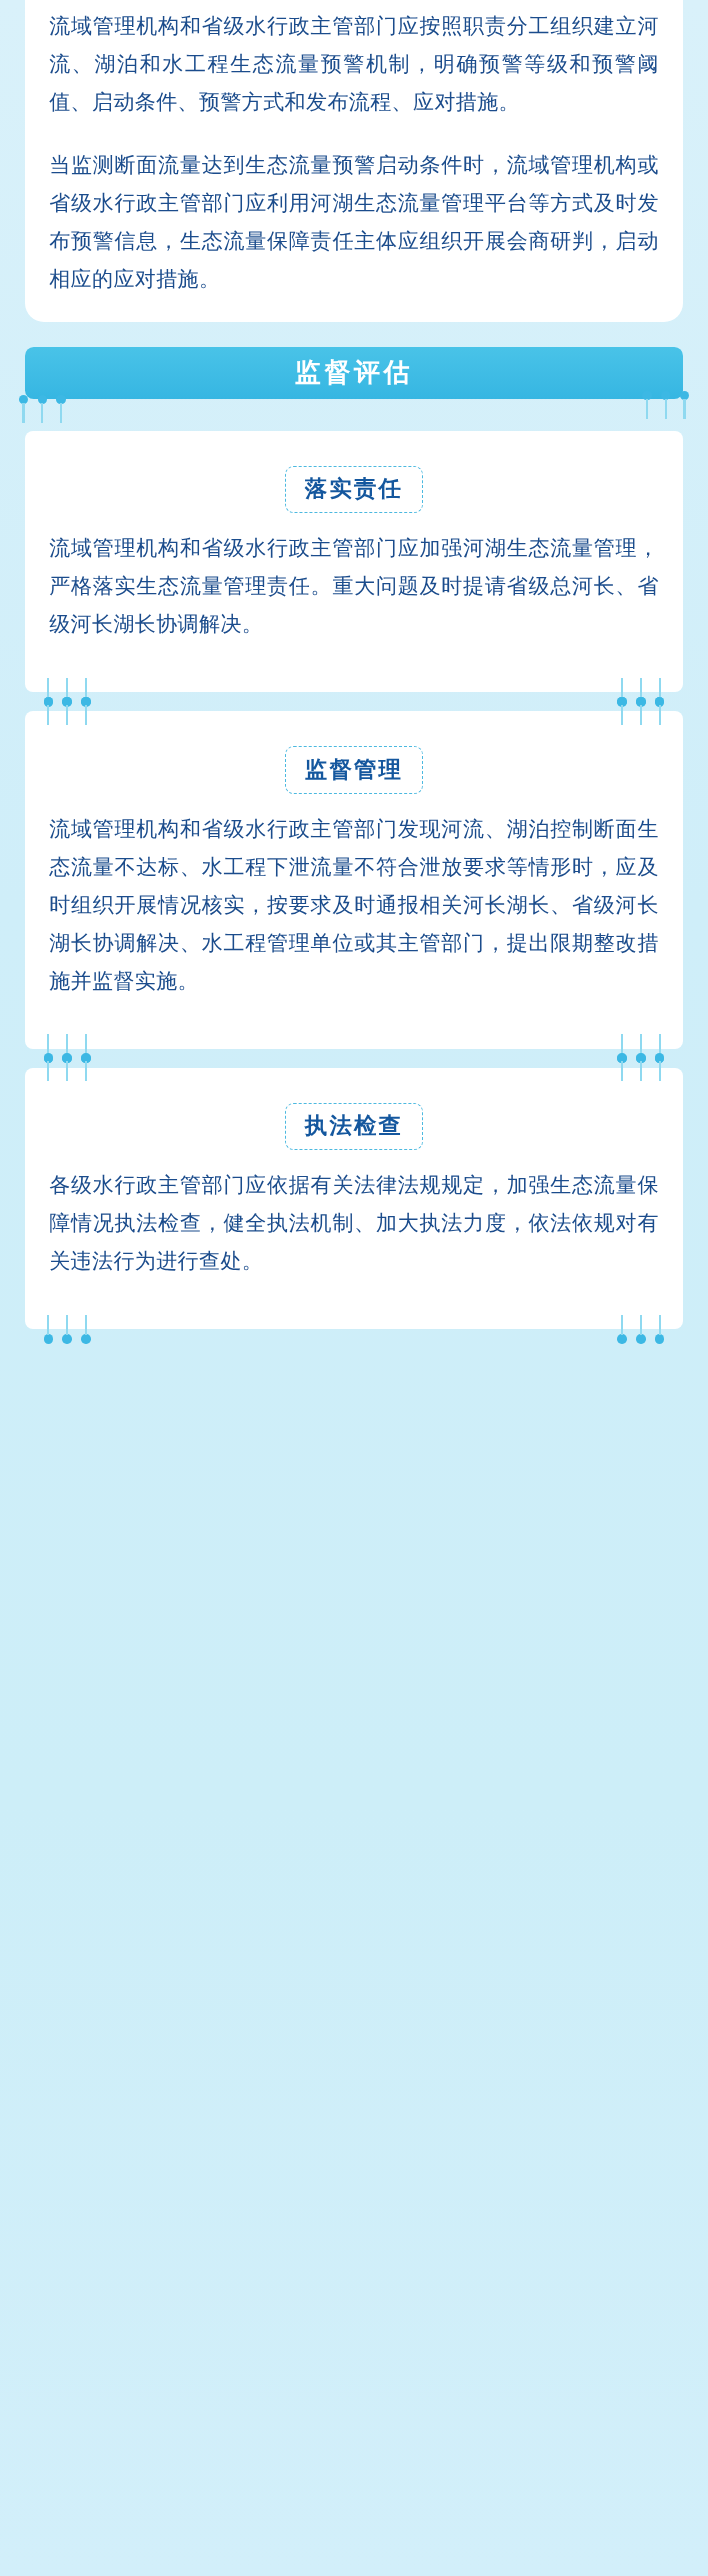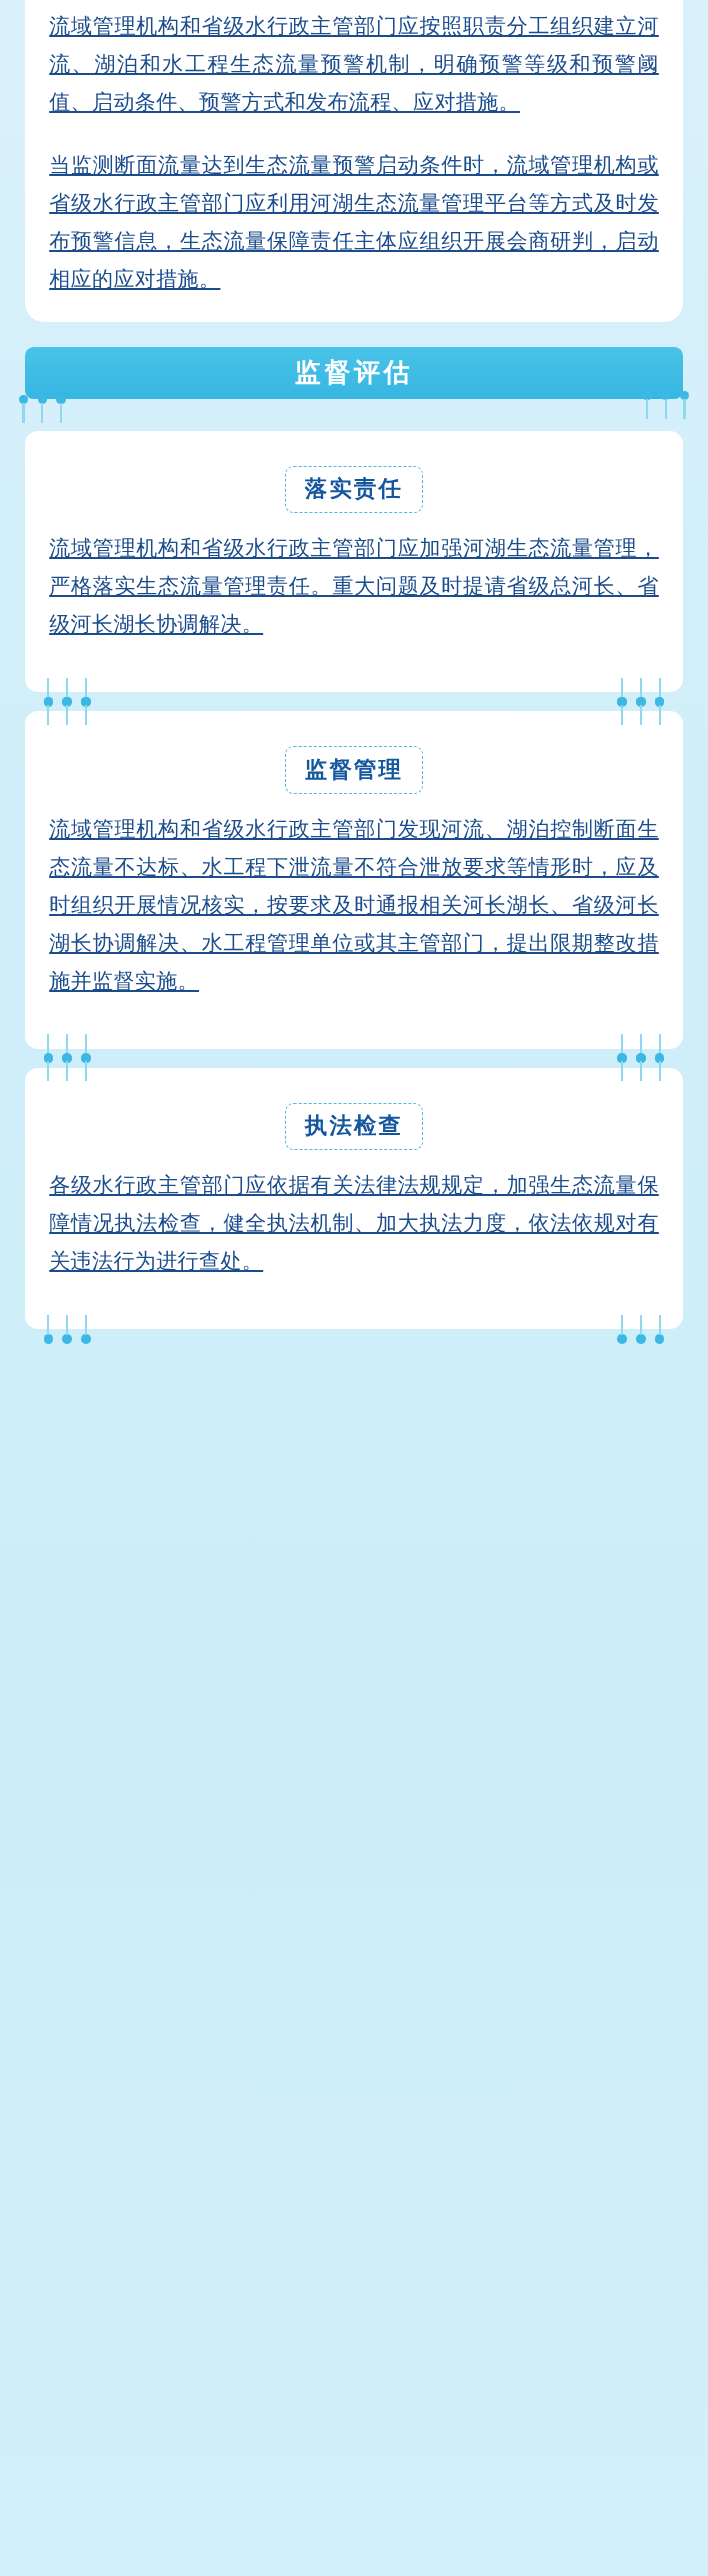--- a/index.html
+++ b/index.html
@@ -18,41 +18,40 @@
     background: linear-gradient(180deg, #d9f1fa 0%, #cfeef9 35%, #cdeef8 70%, #d2effa 100%);
     box-sizing: border-box;
     padding: 0 24.6px 29px 24.6px;
     overflow: hidden;
   }
 
   
   .card {
     position: relative;
     background: #ffffff;
-    border-radius: 13px;
+    border-radius: 8px;
     box-sizing: border-box;
     padding: 22px 24.6px 24.6px 24.6px;
     margin-bottom: 19px;
   }
   .card.first {
     border-radius: 0 0 19px 19px;
     padding-top: 7.2px;
     margin-top: 0;
   }
 
   
   .para {
     color: #1b4c8c;
     font-size: 21px;
     line-height: 38px;
     letter-spacing: 0.4px;
     text-align: justify;
     margin: 0 0 24.6px 0;
     font-family: "Liberation Sans", "DejaVu Sans", sans-serif;
-    text-decoration: underline;
   }
   .para:last-child {
     margin-bottom: 0;
   }
 
   
   .banner {
     position: relative;
     height: 52px;
     background: linear-gradient(180deg, #49c3e8 0%, #36b6e2 100%);

